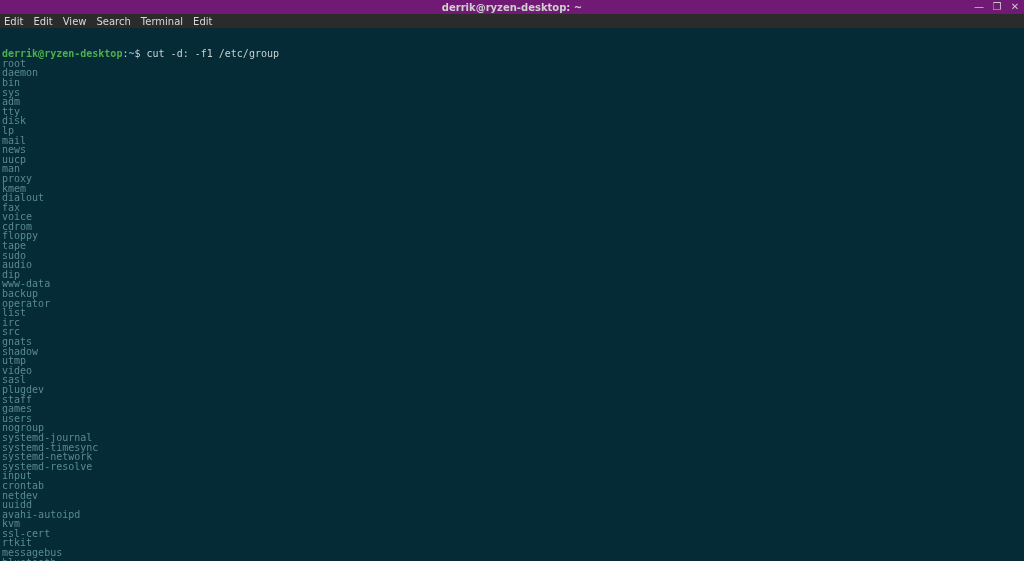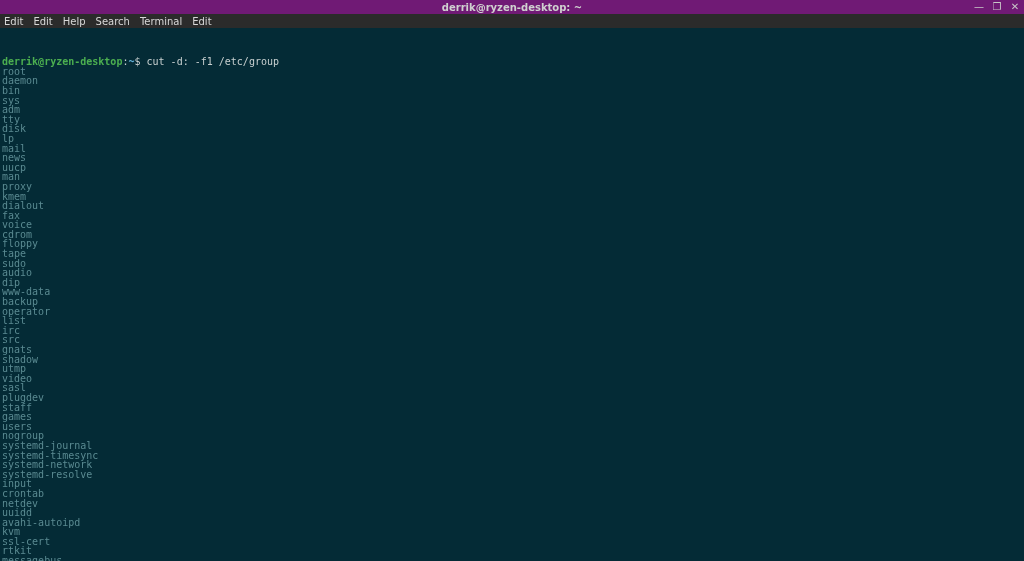--- a/index.html
+++ b/index.html
@@ -60,21 +60,21 @@
       font-family: "DejaVu Sans", "Liberation Sans", sans-serif;
       font-size: 10px;
     }
     .menu-item {
       cursor: pointer;
     }
     .terminal {
       background: #042b36;
       width: 100%;
       height: calc(100% - 28px);
-      padding: 10px 2px;
+      padding: 2px 2px;
       font-size: 10px;
       line-height: 9.6px;
       white-space: pre;
       overflow: hidden;
     }
     .prompt-line {
       display: block;
     }
     .prompt-user {
       color: #4caf50;
@@ -106,21 +106,21 @@
   <div class="window-controls">
     <span class="window-control">—</span>
     <span class="window-control">❐</span>
     <span class="window-control">✕</span>
   </div>
 </div>
 
 <div class="menubar">
   <span class="menu-item">Edit</span>
   <span class="menu-item">Edit</span>
-  <span class="menu-item">Help</span>
+  <span class="menu-item">View</span>
   <span class="menu-item">Search</span>
   <span class="menu-item">Terminal</span>
   <span class="menu-item">Edit</span>
 </div>
 
 <div class="terminal">
   <span class="prompt-line"><span class="prompt-user">derrik@ryzen-desktop</span><span class="prompt-colon">:</span><span class="prompt-path">~</span><span class="prompt-dollar">$ </span><span class="prompt-command">cut -d: -f1 /etc/group</span></span><div id="output-container"><span class="output-line">root</span><span class="output-line">daemon</span><span class="output-line">bin</span><span class="output-line">sys</span><span class="output-line">adm</span><span class="output-line">tty</span><span class="output-line">disk</span><span class="output-line">lp</span><span class="output-line">mail</span><span class="output-line">news</span><span class="output-line">uucp</span><span class="output-line">man</span><span class="output-line">proxy</span><span class="output-line">kmem</span><span class="output-line">dialout</span><span class="output-line">fax</span><span class="output-line">voice</span><span class="output-line">cdrom</span><span class="output-line">floppy</span><span class="output-line">tape</span><span class="output-line">sudo</span><span class="output-line">audio</span><span class="output-line">dip</span><span class="output-line">www-data</span><span class="output-line">backup</span><span class="output-line">operator</span><span class="output-line">list</span><span class="output-line">irc</span><span class="output-line">src</span><span class="output-line">gnats</span><span class="output-line">shadow</span><span class="output-line">utmp</span><span class="output-line">video</span><span class="output-line">sasl</span><span class="output-line">plugdev</span><span class="output-line">staff</span><span class="output-line">games</span><span class="output-line">users</span><span class="output-line">nogroup</span><span class="output-line">systemd-journal</span><span class="output-line">systemd-timesync</span><span class="output-line">systemd-network</span><span class="output-line">systemd-resolve</span><span class="output-line">input</span><span class="output-line">crontab</span><span class="output-line">netdev</span><span class="output-line">uuidd</span><span class="output-line">avahi-autoipd</span><span class="output-line">kvm</span><span class="output-line">ssl-cert</span><span class="output-line">rtkit</span><span class="output-line">messagebus</span><span class="output-line">bluetooth</span></div>
 </div>
 
 </body></html>

